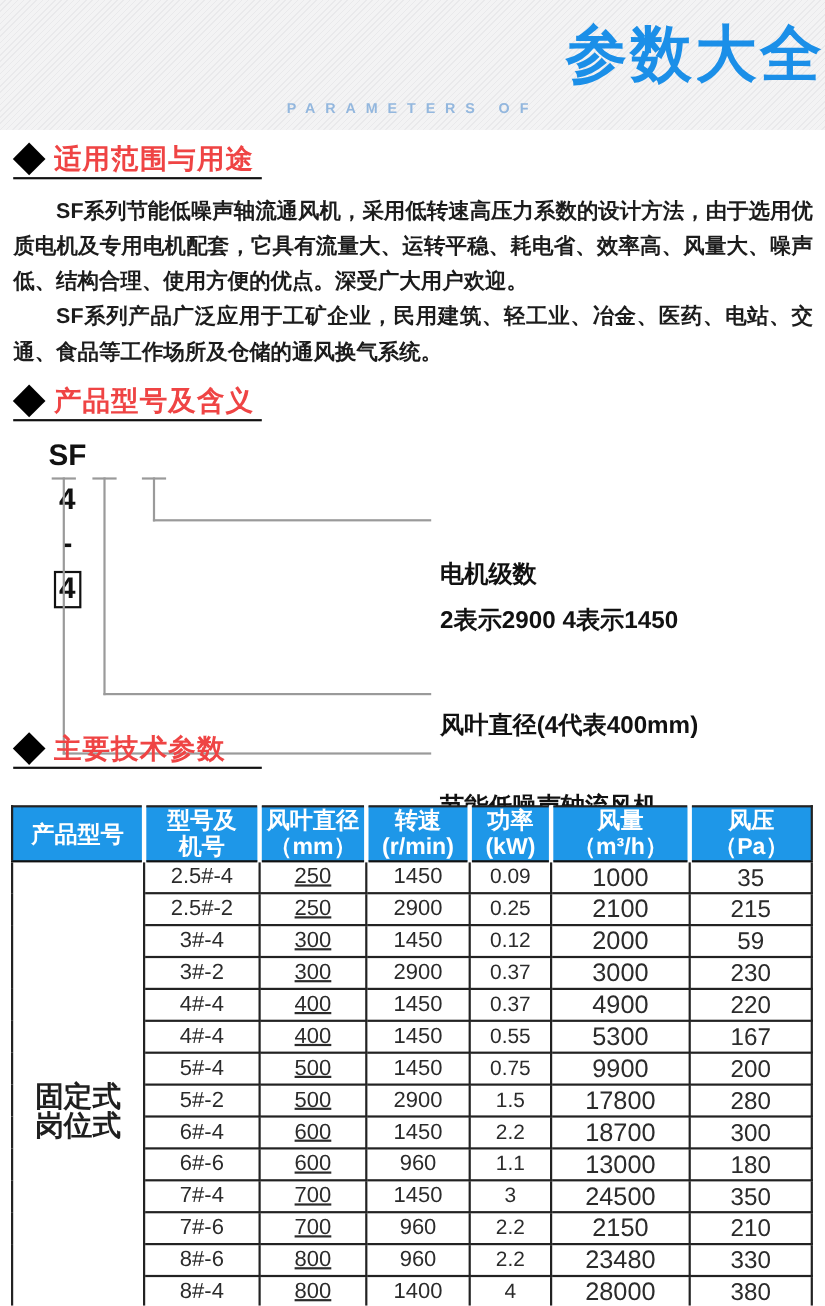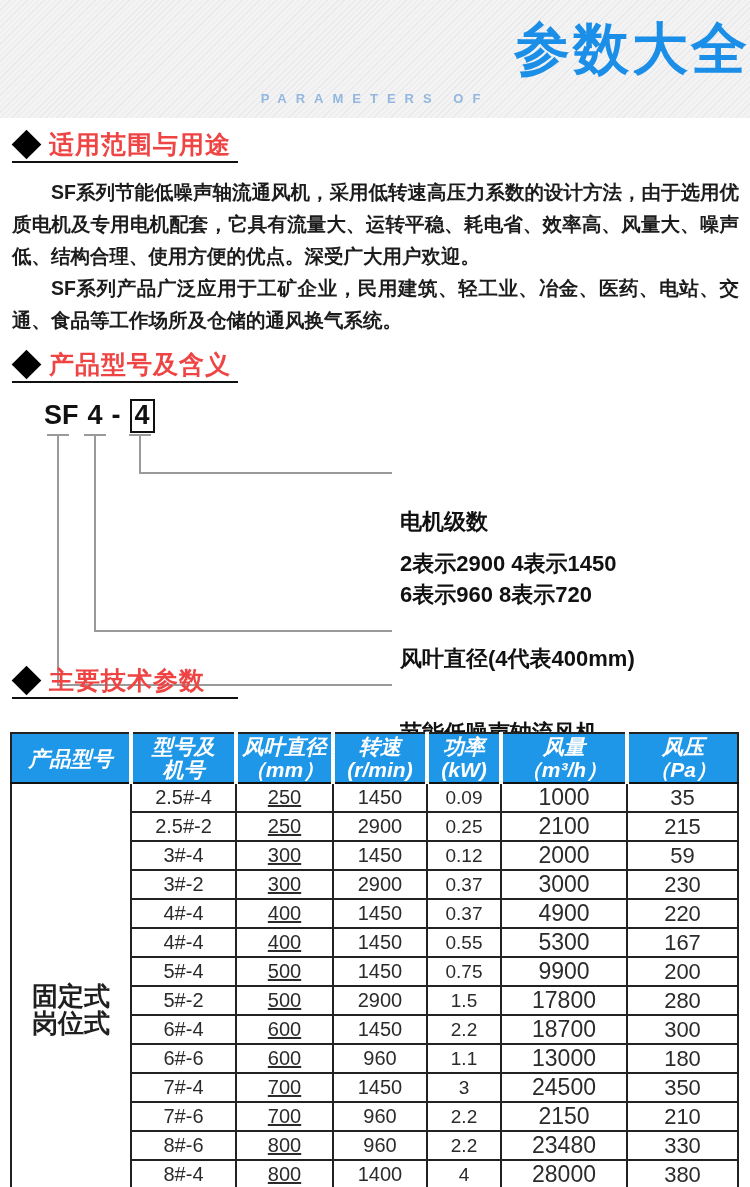--- a/index.html
+++ b/index.html
@@ -40,21 +40,21 @@
   
   .paras { position:absolute; left:12px; top:176px; width:727px; }
   .paras p {
     font-size:19.5px; line-height:32px; font-weight:600; color:#1c1c1c;
     text-indent:2em; text-align:justify;
   }
   
   .code {
     position:absolute; left:44px; top:399px;
     display:flex; align-items:center; gap:9px;
-    font-size:27px; font-weight:bold; color:#111;
+    font-size:27px; font-weight:bold; color:#111;flex-direction:column;
   }
   .code .boxed { border:2px solid #111; padding:0 3px; line-height:1.1; }
   .dline { position:absolute; background:#9a9a9a; }
   .callout { position:absolute; left:400px; font-weight:bold; color:#111; font-size:22px; white-space:nowrap;margin-top:48px; }
   #co-poles-title { top:459px; }
   #co-poles-1 { top:501px; }
   #co-poles-2 { top:532px; }
   #co-blade { top:596px; }
   #co-series { top:670px; }
   
@@ -62,21 +62,21 @@
     position:absolute; left:10px; top:732px; width:727px;
     border-collapse:collapse; table-layout:fixed;
     border:2px solid #222;
   }
   .spec-table thead th {
     background:#1e97e8; color:#fff; font-weight:bold;
     height:50px; padding:0; vertical-align:middle; text-align:center;
     border-right:4px solid #fff; border-bottom:2px solid #111;
   }
   .spec-table thead th:last-child { border-right:none; }
-  .spec-table thead .l1, .spec-table thead .l2 { font-size:21px; line-height:23px;font-style:italic; }
+  .spec-table thead .l1, .spec-table thead .l2 { font-size:21px; line-height:23px; }
   .spec-table tbody td {
     border:2px solid #222; text-align:center; vertical-align:middle;
     height:27.7px; color:#2b2b2b; padding:0;
   }
   .spec-table td.group { border-bottom:2px solid #222; }
   .group-label { position:relative; top:24px; font-size:26px; font-weight:600; line-height:27px; color:#1f1f1f; }
   .c0 { font-size:20px; } .c1 { font-size:20px;text-decoration:underline; } .c2 { font-size:20px; }
   .c3 { font-size:19px; } .c4 { font-size:23px; } .c5 { font-size:22px; }
 </style>
 </head>
@@ -116,21 +116,20 @@
   <div class="dline" style="left:129px;top:434px;width:22px;height:2px;"></div>
   <div class="dline" style="left:57px;top:434px;width:2px;height:252px;"></div>
   <div class="dline" style="left:57px;top:684px;width:335px;height:2px;"></div>
   <div class="dline" style="left:94px;top:434px;width:2px;height:198px;"></div>
   <div class="dline" style="left:94px;top:630px;width:298px;height:2px;"></div>
   <div class="dline" style="left:139px;top:434px;width:2px;height:40px;"></div>
   <div class="dline" style="left:139px;top:472px;width:253px;height:2px;"></div>
 
   <div class="callout" id="co-poles-title">电机级数</div>
   <div class="callout" id="co-poles-1">2表示2900  4表示1450</div>
-  <div class="callout" id="co-poles-2">6表示960  8表示720</div>
   <div class="callout" id="co-blade">风叶直径(4代表400mm)</div>
   <div class="callout" id="co-series">节能低噪声轴流风机</div>
 
   <div class="sec-head" id="head-specs">
     <span class="diamond"></span>
     <span class="txt">主要技术参数</span>
   </div>
 
   <table class="spec-table">
     <colgroup>

